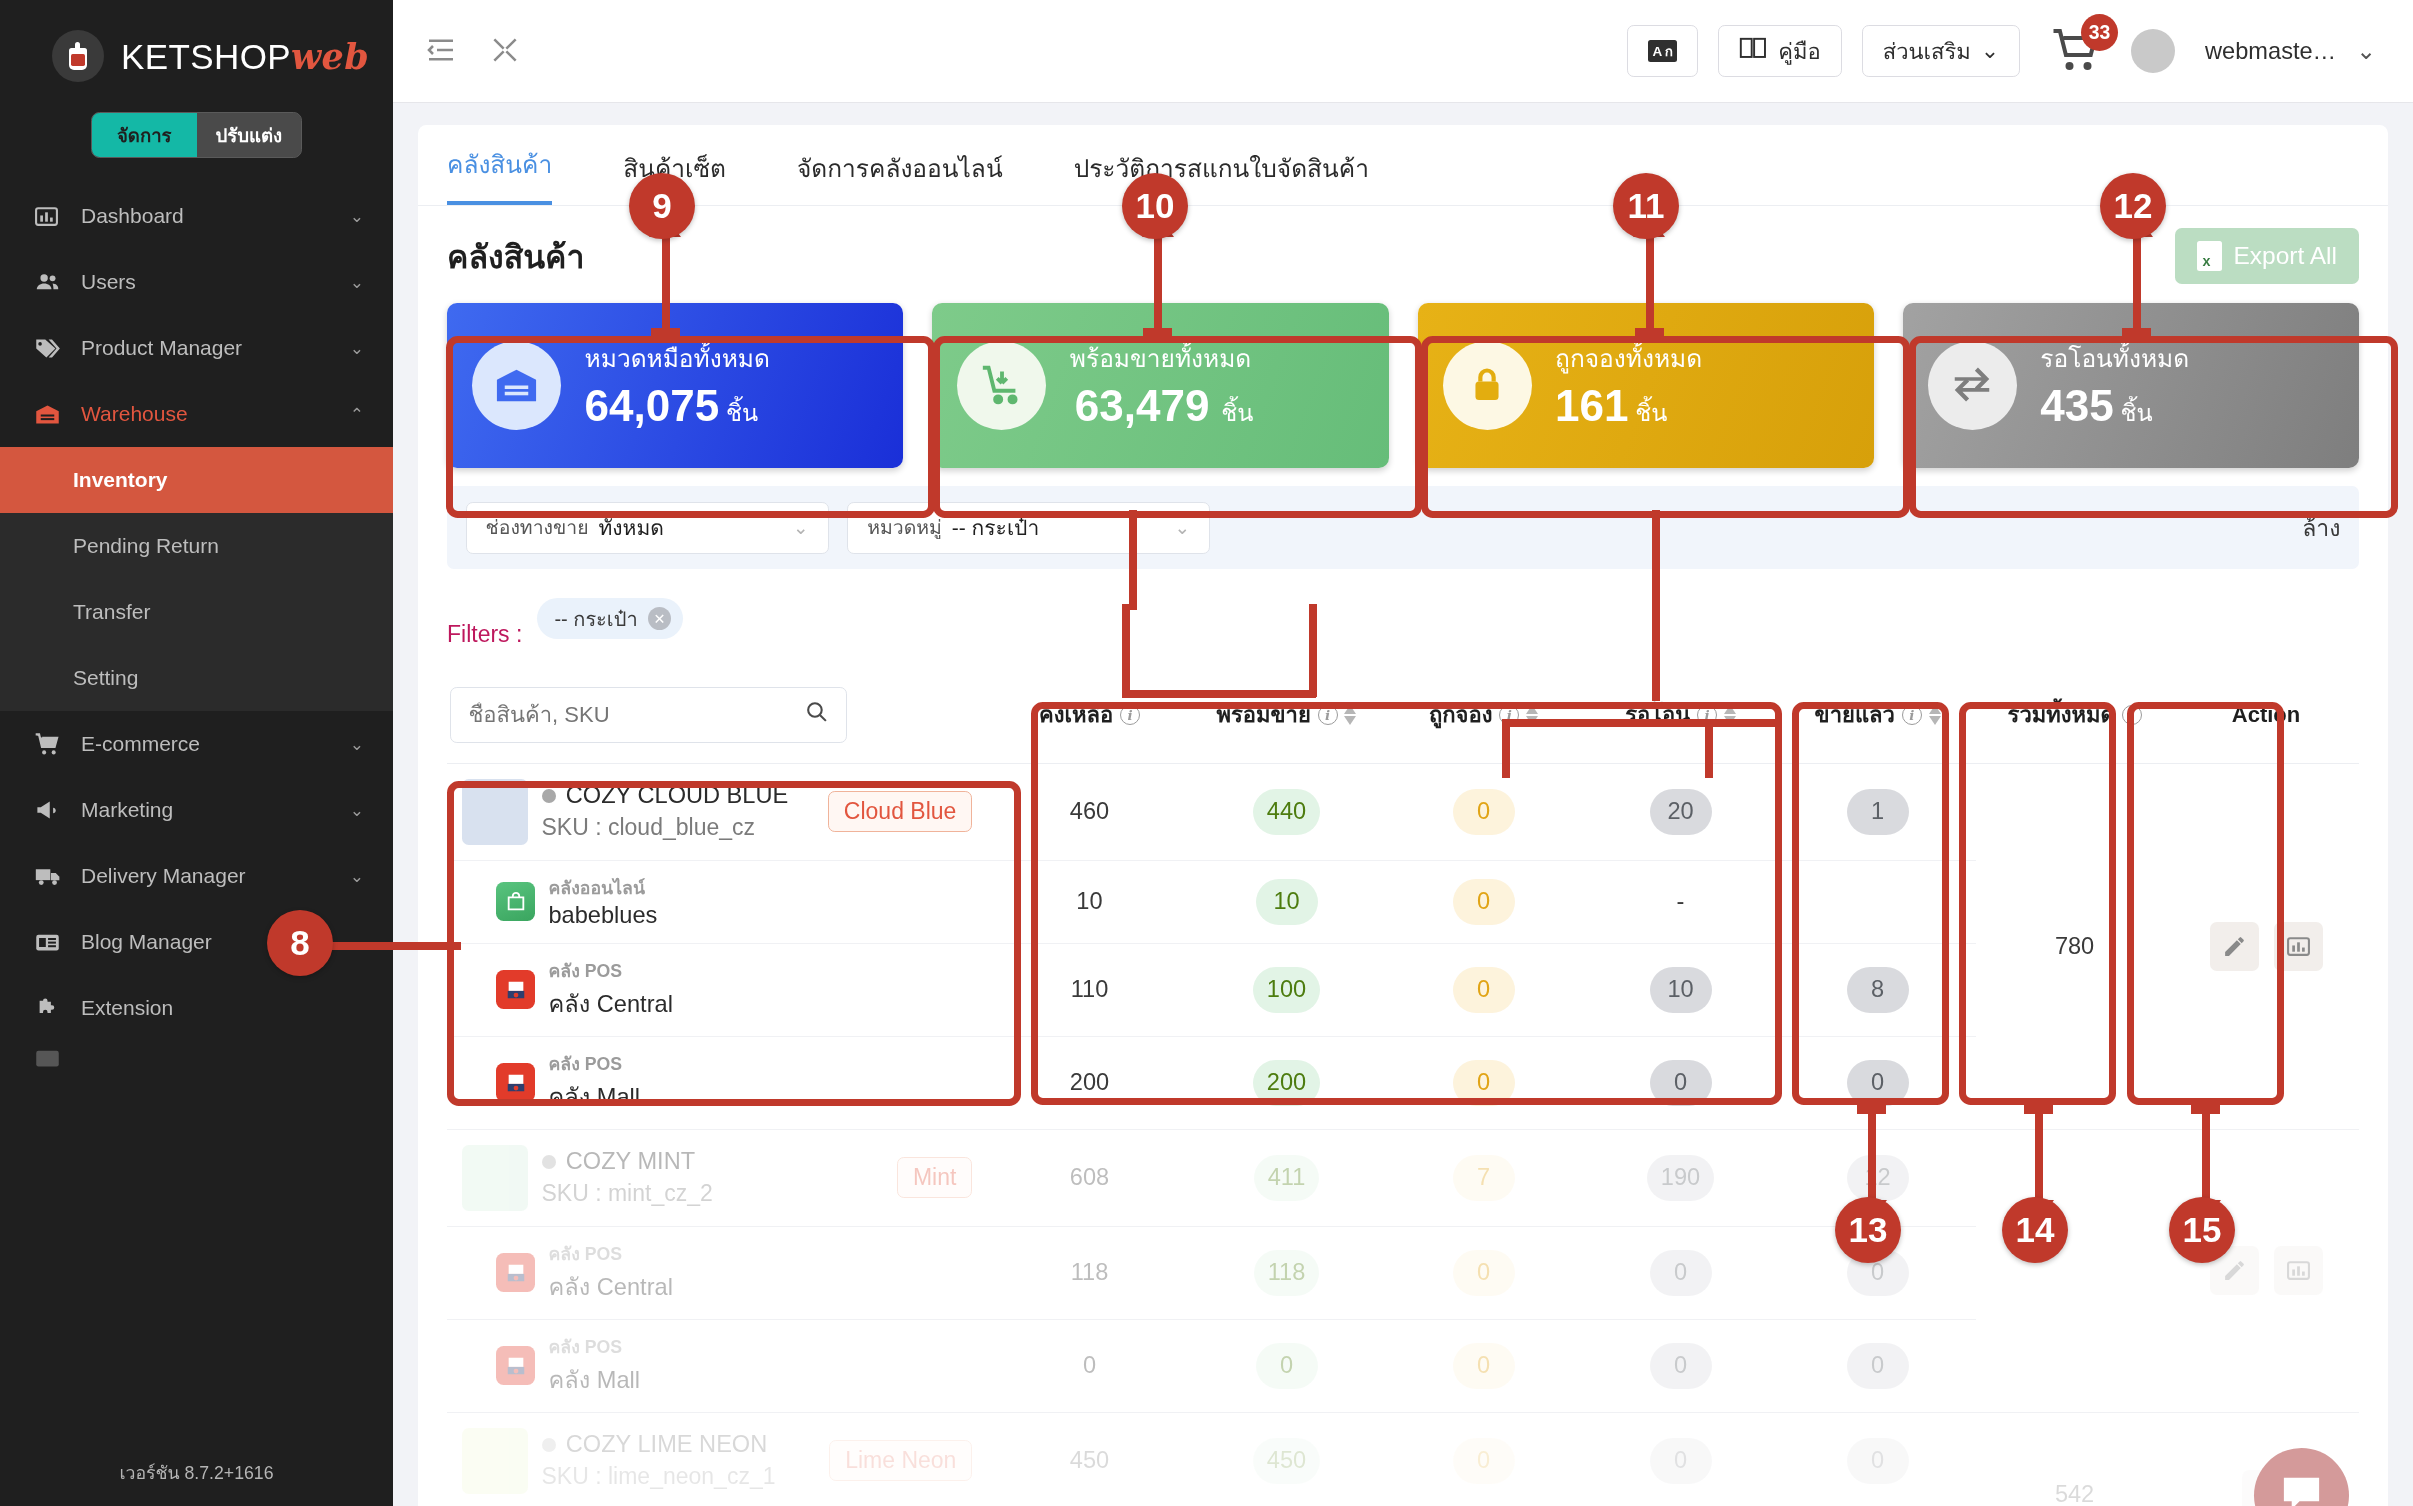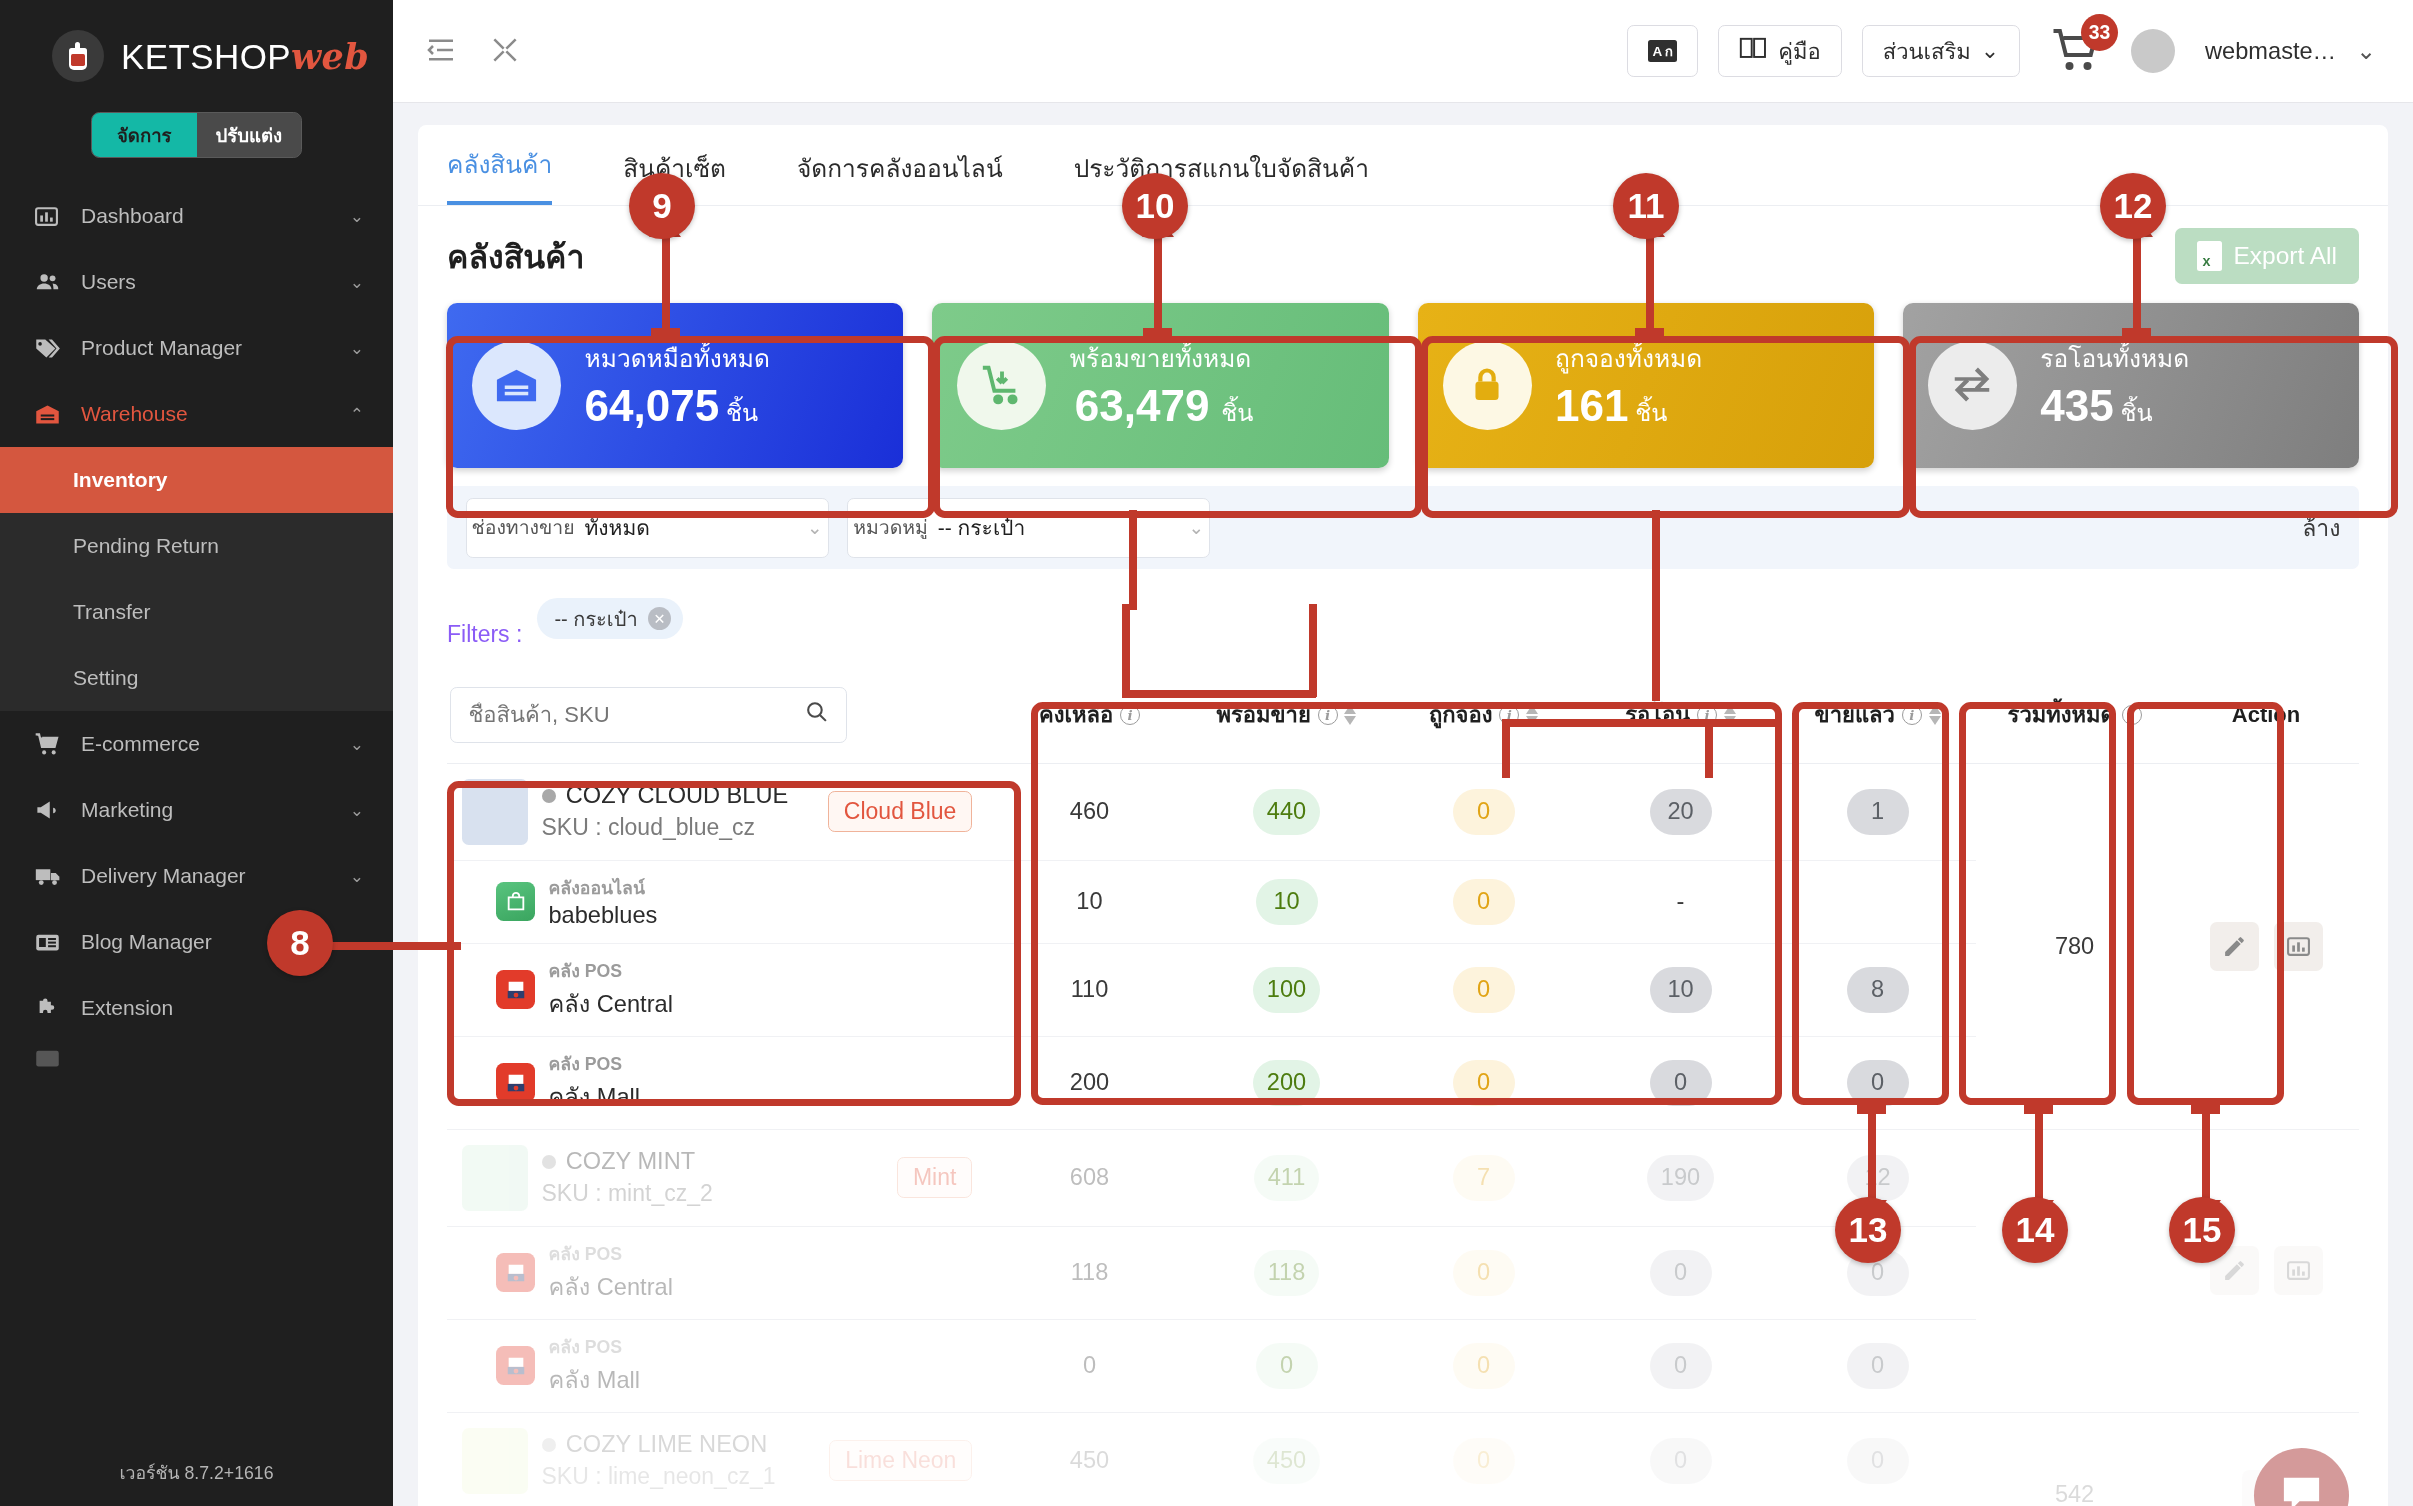--- a/index.html
+++ b/index.html
@@ -114,30 +114,30 @@
   .stat .txt { color: #fff; }
   .stat .ttl { font-size: 24.5px; margin-bottom: 3.4px; }
   .stat .val { font-size: 44px; font-weight: 700; }
   .stat .val span { font-size: 23.6px; font-weight: 400; margin-left: 6.8px; }
 
   .filterbar {
     margin: 18.6px 29px 0 29px; background: #f1f5fb; border-radius: 6.8px; height: 83px;
     display: flex; align-items: center; padding: 0 18.6px; gap: 18.6px;
   }
   .select {
-    height: 60px; min-width: 363px; border: 0.8px solid #dfe3ea; border-radius: 6.8px; background: #fff;
-    display: flex; align-items: center; padding: 0 5px; gap: 10px; font-size: 21px; cursor: pointer;
+    height: 52px; min-width: 363px; border: 0.8px solid #dfe3ea; border-radius: 6.8px; background: #fff;
+    display: flex; align-items: center; padding: 0 19px; gap: 10px; font-size: 21px; cursor: pointer;
   }
   .select .lab { color: #555; font-size: 19.4px; }
   .select .val { color: #1f1f1f; }
   .select .cv { margin-left: auto; color: #b4b4b4; font-size: 18.6px; }
   .clear-link { margin-left: auto; font-size: 23px; color: #3a3a3a; cursor: pointer; }
 
   .filters-row { display: flex; align-items: center; gap: 15px; padding: 20px 29px 0 29px; }
-  .filters-label { font-size: 23px; color: #8b5cf6; margin-top: 32px; }
+  .filters-label { font-size: 23px; color: #be185d; margin-top: 32px; }
   .chip {
     background: #eaf2fb; border-radius: 22px; height: 41px; display: flex; align-items: center;
     gap: 10px; padding: 0 11.8px 0 17px; font-size: 20px; color: #3a3a3a; cursor: pointer;
   }
   .chip .x { width: 23.6px; height: 23.6px; border-radius: 50%; background: #b9bdc4; color: #fff;
     font-size: 14.3px; display: flex; align-items: center; justify-content: center; }
 
   
   .tbl-wrap { padding: 18.6px 29px 0 29px; }
   table.inv { width: 100%; border-collapse: collapse; table-layout: fixed; }

